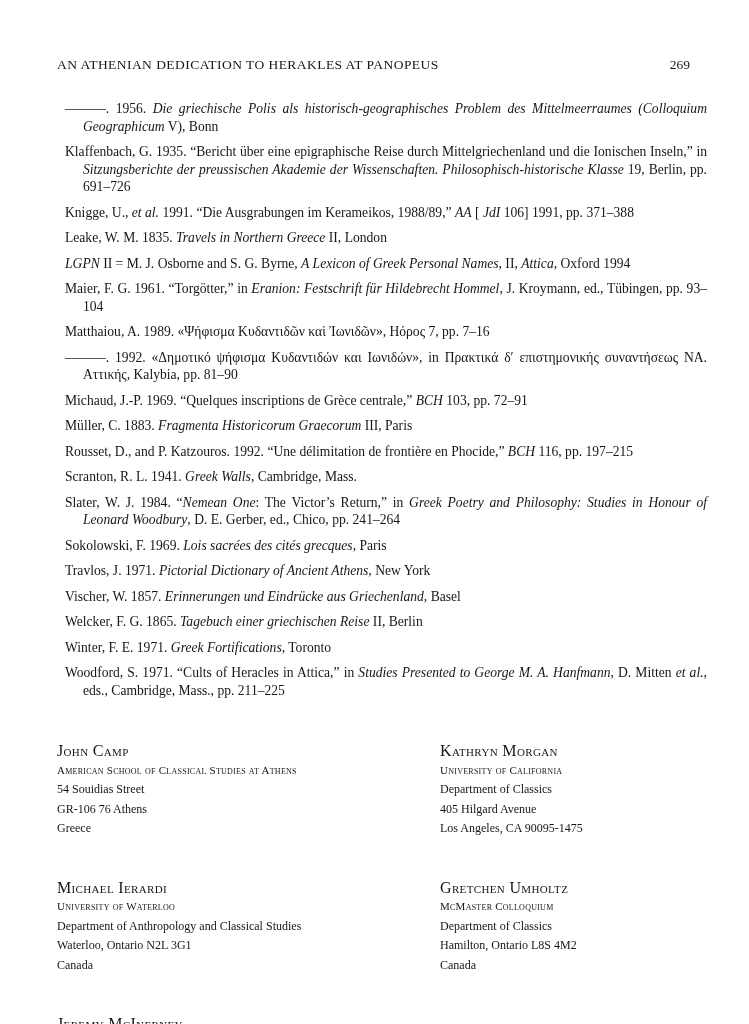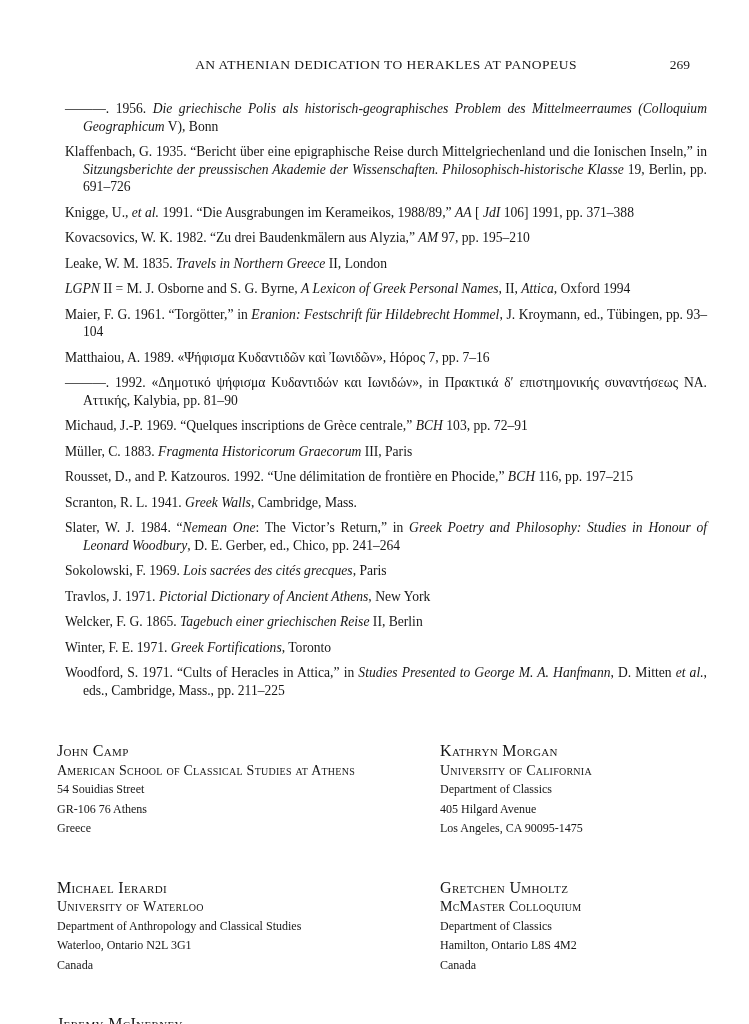--- a/index.html
+++ b/index.html
@@ -18,21 +18,20 @@
     box-sizing: border-box;
     padding: 57px 34px 0 57px;
     overflow: hidden;
   }
   .page-header {
     position: relative;
     height: 18px;
     margin-bottom: 25px;
   }
   .running-title {
-    text-align: center;
     font-size: 13.5px;
     letter-spacing: 0.45px;
     white-space: nowrap;
   }
   .page-number {
     position: absolute;
     right: 25px;
     top: 0;
     font-size: 13.5px;
   }
@@ -60,53 +59,53 @@
   .author-block {
     white-space: nowrap;
   }
   .author-name {
     font-variant: small-caps;
     font-size: 16px;
     letter-spacing: 0.35px;
   }
   .author-affiliation {
     font-variant: small-caps;
-    font-size: 14px;
+    font-size: 11px;
     letter-spacing: 0.25px;
   }
   .address-line {
     font-size: 12px;
   }
 </style>
 </head>
 <body>
 
 <div class="page">
   <header class="page-header">
     <div class="running-title">AN ATHENIAN DEDICATION TO HERAKLES AT PANOPEUS</div>
     <div class="page-number">269</div>
   </header>
 
   <section class="bibliography" id="bibliography">
       <p class="bib-entry"><span>———. 1956. </span><i>Die griechische Polis als historisch-geographisches Problem des Mittelmeerraumes (Colloquium Geographicum</i><span> V), Bonn</span></p>
       <p class="bib-entry"><span>Klaffenbach, G. 1935. “Bericht über eine epigraphische Reise durch Mittelgriechenland und die Ionischen Inseln,” in </span><i>Sitzungsberichte der preussischen Akademie der Wissenschaften. Philosophisch-historische Klasse</i><span> 19, Berlin, pp. 691–726</span></p>
       <p class="bib-entry"><span>Knigge, U., </span><i>et al.</i><span> 1991. “Die Ausgrabungen im Kerameikos, 1988/89,” </span><i>AA</i><span> [ </span><i>JdI</i><span> 106] 1991, pp. 371–388</span></p>
-      <p class="bib-entry"><span>Kovacsovics, W. K. 1982. “Zu drei Baudenkmälern aus Alyzia,” </span><i>AM</i><span> 97, pp. 195–210</span></p>
       <p class="bib-entry"><span>Leake, W. M. 1835. </span><i>Travels in Northern Greece</i><span> II, London</span></p>
       <p class="bib-entry"><i>LGPN</i><span> II = M. J. Osborne and S. G. Byrne, </span><i>A Lexicon of Greek Personal Names</i><span>, II, </span><i>Attica</i><span>, Oxford 1994</span></p>
       <p class="bib-entry"><span>Maier, F. G. 1961. “Torgötter,” in </span><i>Eranion: Festschrift für Hildebrecht Hommel</i><span>, J. Kroymann, ed., Tübingen, pp. 93–104</span></p>
       <p class="bib-entry"><span>Matthaiou, A. 1989. «Ψήφισμα Κυδαντιδῶν καὶ Ἰωνιδῶν», Ηόρος 7, pp. 7–16</span></p>
       <p class="bib-entry"><span>———. 1992. «Δημοτικό ψήφισμα Κυδαντιδών και Ιωνιδών», in Πρακτικά δ′ επιστημονικής συναντήσεως ΝΑ. Αττικής, Kalybia, pp. 81–90</span></p>
       <p class="bib-entry"><span>Michaud, J.-P. 1969. “Quelques inscriptions de Grèce centrale,” </span><i>BCH</i><span> 103, pp. 72–91</span></p>
       <p class="bib-entry"><span>Müller, C. 1883. </span><i>Fragmenta Historicorum Graecorum</i><span> III, Paris</span></p>
       <p class="bib-entry"><span>Rousset, D., and P. Katzouros. 1992. “Une délimitation de frontière en Phocide,” </span><i>BCH</i><span> 116, pp. 197–215</span></p>
       <p class="bib-entry"><span>Scranton, R. L. 1941. </span><i>Greek Walls</i><span>, Cambridge, Mass.</span></p>
       <p class="bib-entry"><span>Slater, W. J. 1984. “</span><i>Nemean One</i><span>: The Victor’s Return,” in </span><i>Greek Poetry and Philosophy: Studies in Honour of Leonard Woodbury</i><span>, D. E. Gerber, ed., Chico, pp. 241–264</span></p>
       <p class="bib-entry"><span>Sokolowski, F. 1969. </span><i>Lois sacrées des cités grecques</i><span>, Paris</span></p>
       <p class="bib-entry"><span>Travlos, J. 1971. </span><i>Pictorial Dictionary of Ancient Athens</i><span>, New York</span></p>
+      <p class="bib-entry"><span>Vischer, W. 1857. </span><i>Erinnerungen und Eindrücke aus Griechenland</i><span>, Basel</span></p>
       <p class="bib-entry"><span>Welcker, F. G. 1865. </span><i>Tagebuch einer griechischen Reise</i><span> II, Berlin</span></p>
       <p class="bib-entry"><span>Winter, F. E. 1971. </span><i>Greek Fortifications</i><span>, Toronto</span></p>
       <p class="bib-entry"><span>Woodford, S. 1971. “Cults of Heracles in Attica,” in </span><i>Studies Presented to George M. A. Hanfmann</i><span>, D. Mitten </span><i>et al.</i><span>, eds., Cambridge, Mass., pp. 211–225</span></p>
     </section>
 
   <section class="authors" id="authors">
       <div class="author-block" style="grid-area: 1 / 1;">
         <div class="author-name">John Camp</div>
         <div class="author-affiliation">American School of Classical Studies at Athens</div>
         <div class="address-line">54 Souidias Street</div>

